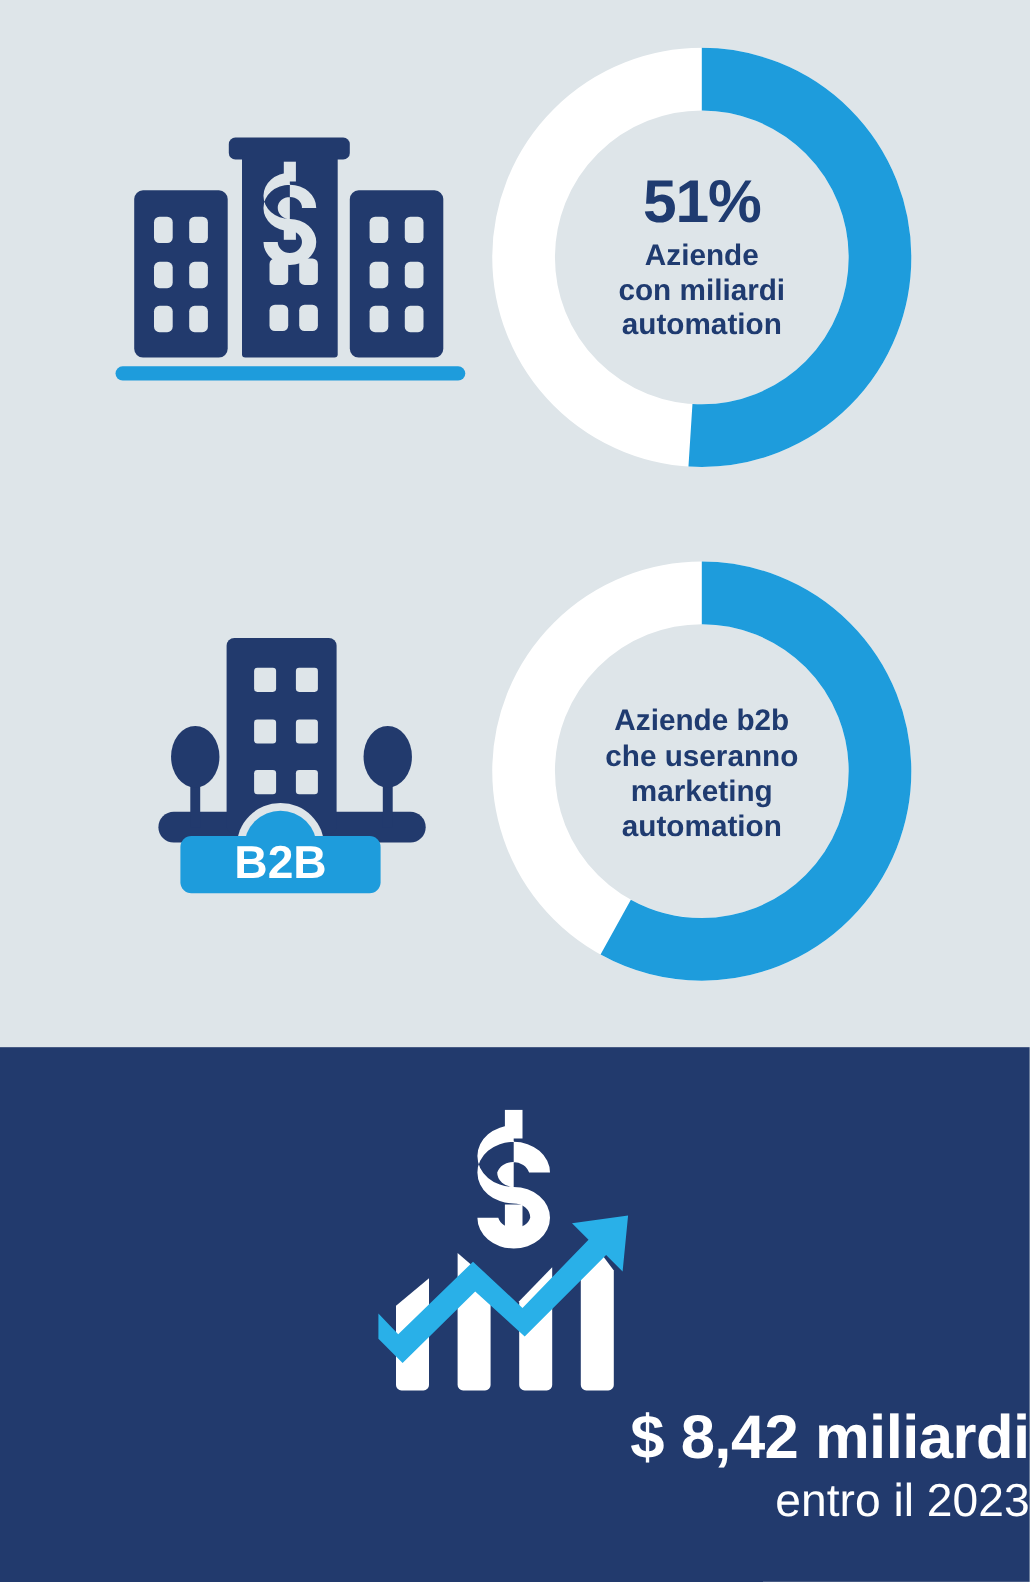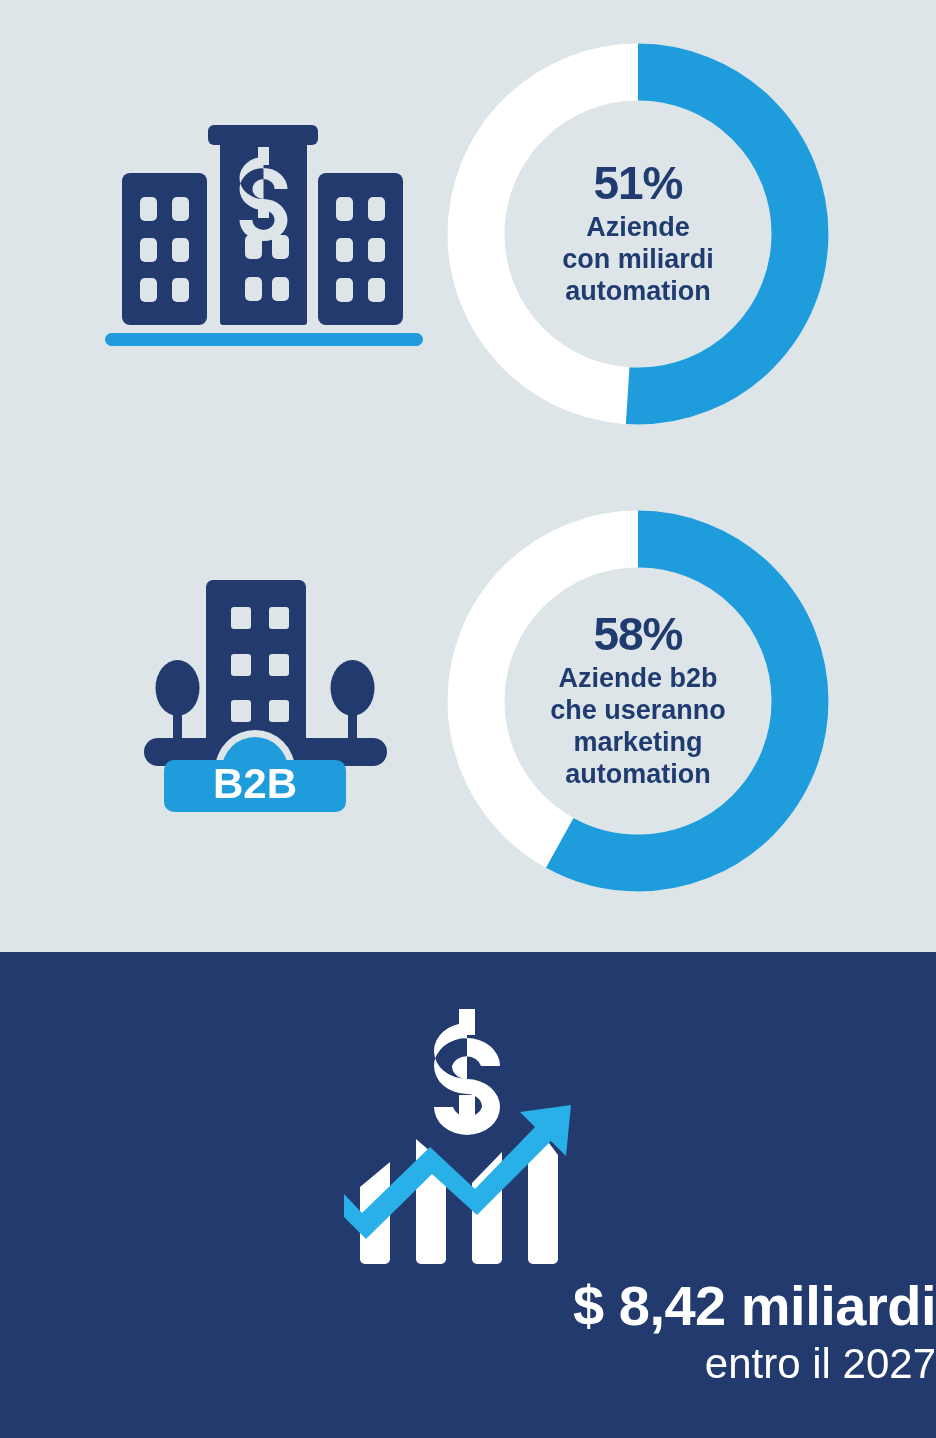--- a/index.html
+++ b/index.html
@@ -76,21 +76,21 @@
     width: 382px;
     height: 382px;
     display: flex;
     flex-direction: column;
     align-items: center;
     justify-content: center;
     text-align: center;
     pointer-events: none;
   }
   .donut-pct {
-    font-size: 46px;
+    font-size: 55px;
     font-weight: bold;
     color: #1f3b70;
     line-height: 1.0;
     letter-spacing: -1px;
     text-align: center;
   }
   .donut-label {
     font-size: 27px;
     font-weight: bold;
     color: #1f3b70;
@@ -233,21 +233,20 @@
           <text x="125" y="228" text-anchor="middle" font-family="Liberation Sans, sans-serif" font-size="42" font-weight="bold" fill="#ffffff">B2B</text>
         </svg>
       </div>
 
       <div class="donut" id="donut-2">
         <svg viewBox="0 0 382 382">
           <circle cx="191" cy="191" r="162" fill="none" stroke="#ffffff" stroke-width="57"></circle>
           <circle cx="191" cy="191" r="162" fill="none" stroke="#1e9cdc" stroke-width="57" stroke-dasharray="590.4 427.5" stroke-dashoffset="0" transform="rotate(-90 191 191)"></circle>
         </svg>
         <div class="donut-center">
-          <div class="donut-pct">58%</div>
           <div class="donut-label">Aziende b2b
 che useranno
 marketing
 automation</div>
         </div>
       </div>
     </div>
   </div>
 
   <div class="dark-section">
@@ -277,18 +276,18 @@
           <path d="M78 152 L108 178 L108 272 a5 5 0 0 1 -5 5 L83 277 a5 5 0 0 1 -5 -5 Z" fill="#ffffff"></path>
           <path d="M134 196 L164 165 L164 272 a5 5 0 0 1 -5 5 L139 277 a5 5 0 0 1 -5 -5 Z" fill="#ffffff"></path>
           <path d="M190 168 L205 148 L220 168 L220 272 a5 5 0 0 1 -5 5 L195 277 a5 5 0 0 1 -5 -5 Z" fill="#ffffff"></path>
 
           <path d="M6 207 L24 226 L92 160 L137 202 L197 140 L182 125 L233 118 L228 169 L213 154 L139 228 L94 187 L28 252 L6 230 Z" fill="#29b0e8"></path>
         </svg>
       </div>
 
       <div class="bottom-text">
         <div class="bottom-amount">$ 8,42 miliardi</div>
-        <div class="bottom-sub">entro il 2027</div>
+        <div class="bottom-sub">entro il 2023</div>
       </div>
     </div>
   </div>
 
 </div>
 
 </body></html>

